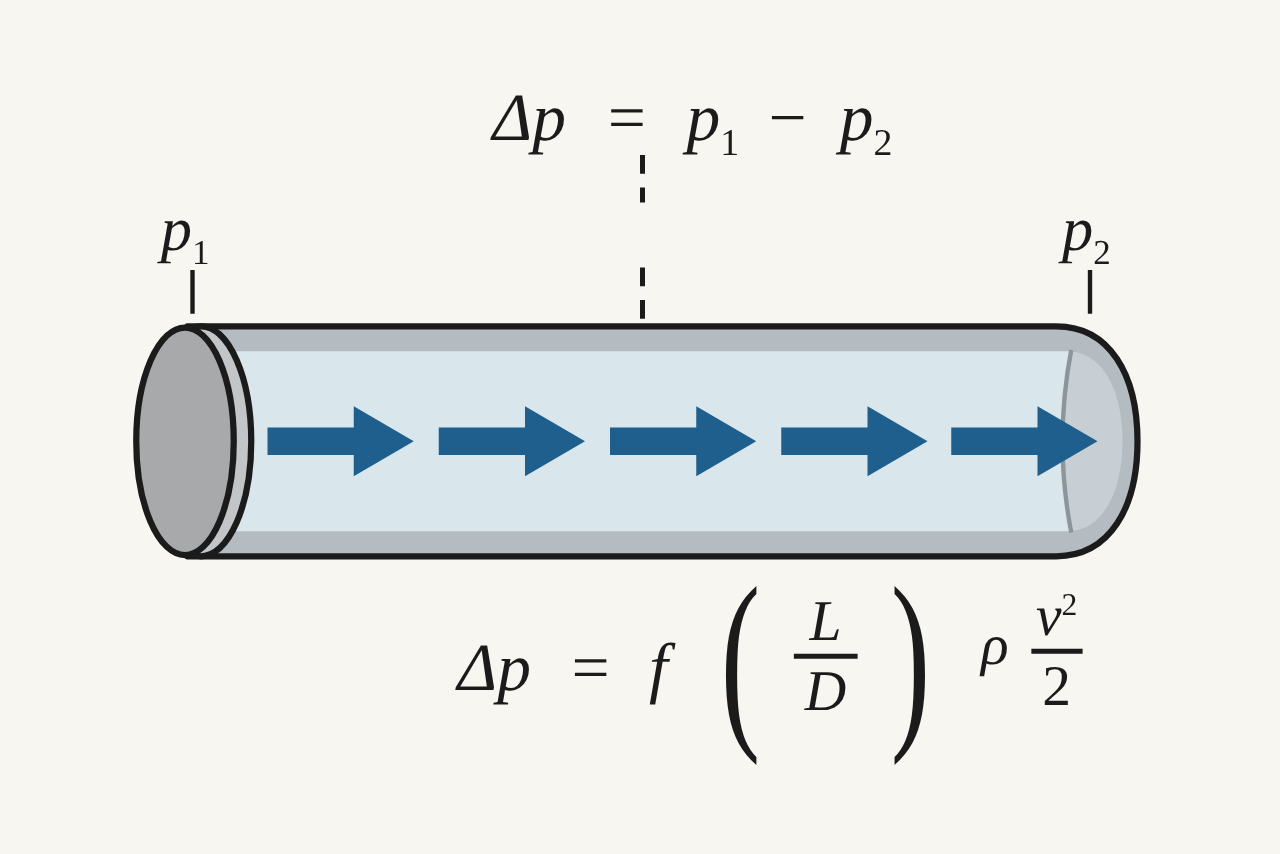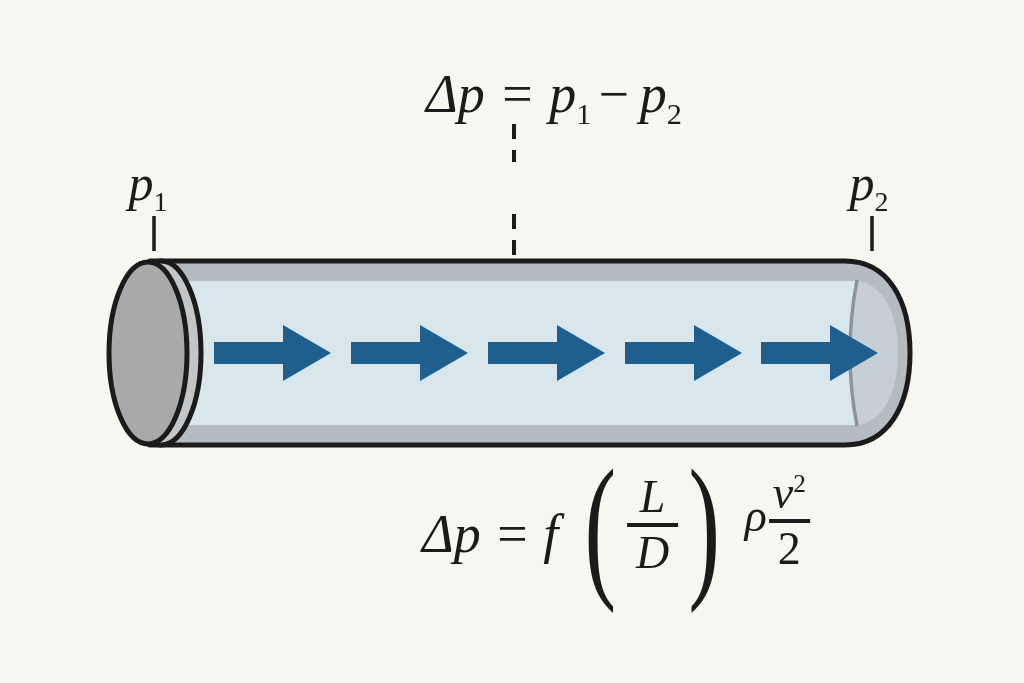--- a/index.html
+++ b/index.html
@@ -4,21 +4,21 @@
 <style>
   html,body { margin:0; padding:0; }
   body { background:#f8f6f0; font-family:"Liberation Serif", serif; color:#1b1b1b; }
   .stage {
     position:relative; width:1024px; height:683px; margin:0 auto;
     background:#f8f6f0; overflow:hidden;
   }
   .stage svg { position:absolute; left:0; top:0; }
 
   
-  .txt { position:absolute; white-space:nowrap; color:#1b1b1b; }
+  .txt { position:absolute; white-space:nowrap; color:#1b1b1b;gap:16px; }
 
   .eq-top {
     left:554px; top:62px; transform:translateX(-50%);
     display:flex; align-items:baseline;
     font:italic 54px/1.2 "Liberation Serif", serif;
   }
   .eq-top .sign { margin:0 14px; font-style:italic; }
   .eq-top .minus { margin:0 8px 0 4px; }
   sub.idx { font-size:0.56em; font-style:normal; }
   sup.exp { font-size:0.55em; font-style:normal; }

